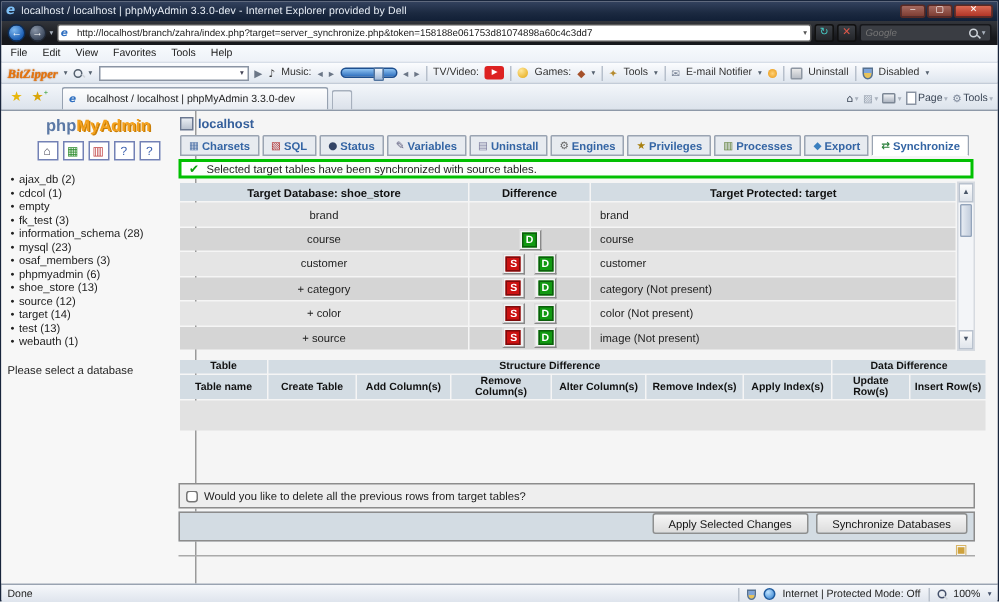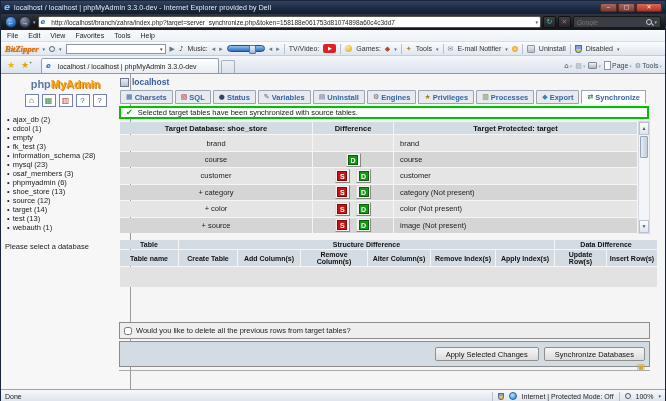--- a/index.html
+++ b/index.html
@@ -116,21 +116,21 @@
 
   table.lower { position:absolute; left:4px; top:165px; width:531px; border-collapse:separate; border-spacing:1px; table-layout:fixed;}
   table.lower th { background:#d3dce3; font:bold 7px "Liberation Sans",sans-serif; color:#111; padding:1px 2px; }
   table.lower td.emptyrow { background:#e2e2e2; height:20px; }
 
   .checkfs { position:absolute; left:4px; top:248px; width:531px; height:17px; background:#eee; border:1px solid #8c8c8c;
     display:flex; align-items:center; gap:4px; padding:0 4px; font-size:7.5px; color:#222; }
   .checkfs input { width:8px; height:8px; }
 
   .footers { position:absolute; left:4px; top:267px; width:531px; height:20px; background:#d3dce3; border:1px solid #8c8c8c;
-    display:flex; align-items:center; justify-content:flex-end; gap:5px; padding:12px 4px; }
+    display:flex; justify-content:flex-end; gap:5px; padding:0 4px; }
   .pmabtn { font-size:7.5px; height:14px; padding:0 10px; background:linear-gradient(#f6f6f6,#dcdcdc);
     border:1px solid #8e8f8f; border-radius:2px; color:#111; cursor:pointer;}
 
   .endrule { position:absolute; left:4px; top:296px; width:531px; border-top:1px solid #aaa; }
   .newwin { position:absolute; right:22px; top:288px; color:#cfa23c; font-size:9px; font-family:"DejaVu Sans",sans-serif; cursor:pointer;}
 
   
   .statusbar { position:absolute; left:0; top:388px; width:100%; height:13px;
     background:linear-gradient(#f6f8fb,#dde3ec); border-top:1px solid #99a3b1;
     display:flex; align-items:center; font-size:7px; color:#222; padding:0 4px; gap:5px;}

